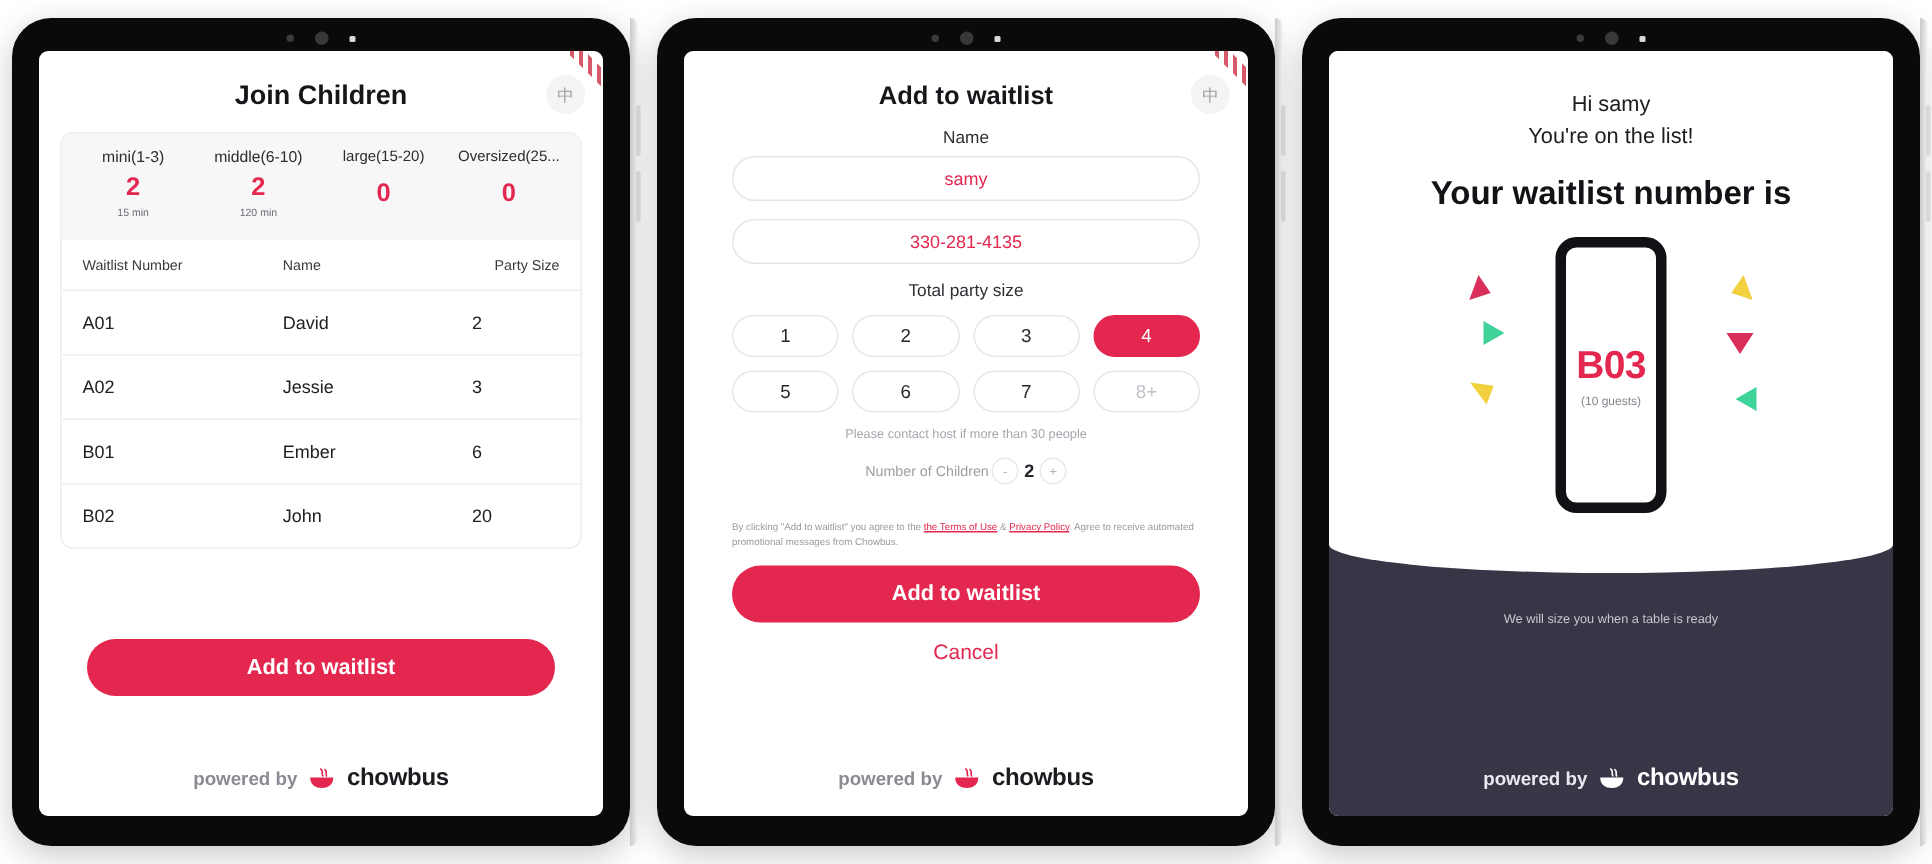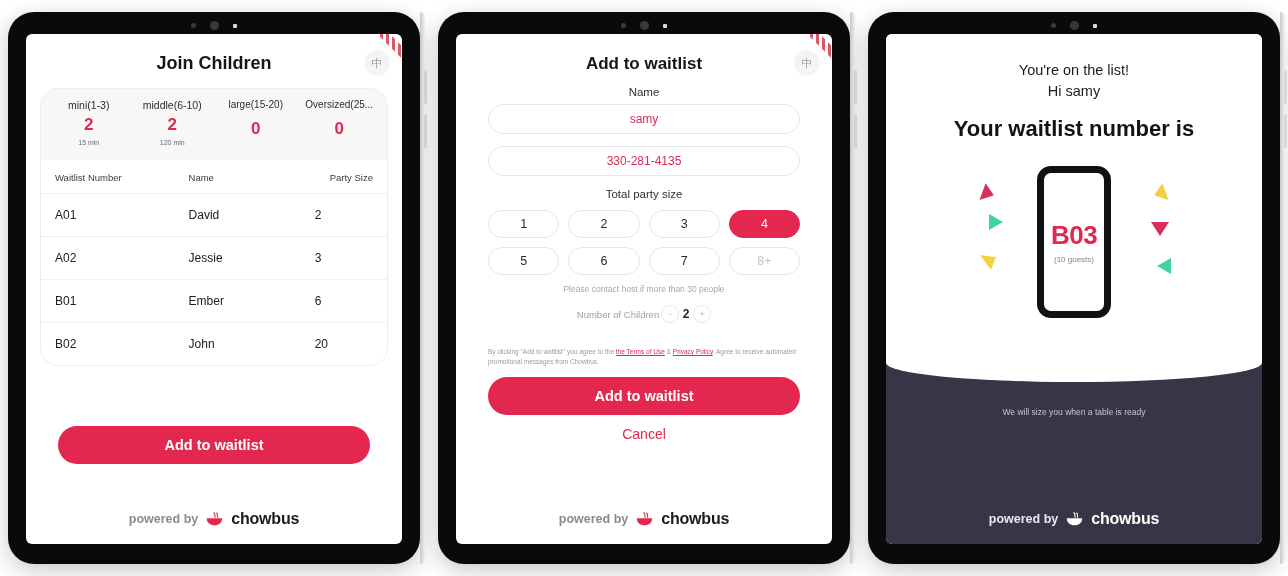--- a/index.html
+++ b/index.html
@@ -96,21 +96,21 @@
   .bowl { display: inline-block; width: 19px; height: 14px; }
 
   
   .p1-title {
     text-align: center; font-size: 18px; font-weight: 700;
     color: #16161a; padding: 19px 0 14px;
   }
   .card {
     margin: 0 14px;
     border: 1px solid #ededf0;
-    border-radius: 18px;
+    border-radius: 9px;
     overflow: hidden;
     background: #fff;
   }
   .stats {
     display: flex; background: #f7f7f8;
     padding: 10px 6px 8px;
   }
   .stat { flex: 1; text-align: center; }
   .stat-label { font-size: 10.5px; color: #2c2c31; white-space: nowrap; }
   .stat-value { font-size: 17px; font-weight: 700; color: #e3274f; margin-top: 4px; }
@@ -200,22 +200,22 @@
   }
   .hi { text-align: center; font-size: 14.5px; color: #1c1c21; line-height: 1.45; }
   .big-q {
     text-align: center; font-size: 22px; font-weight: 700;
     color: #121217; margin-top: 14px;
   }
   .phone-art {
     position: relative; width: 210px; height: 150px; margin: 16px auto 0;
   }
   .phone {
-    position: absolute; left: 50%; top: 8px; transform: translateX(-50%);
-    width: 74px; height: 152px;
+    position: absolute; left: 50%; top: 0; transform: translateX(-50%);
+    width: 74px; height: 184px;
     border: 7px solid #111115; border-radius: 14px; background: #fff;
     display: flex; flex-direction: column; align-items: center; justify-content: center;
   }
   .num { font-size: 26px; font-weight: 700; color: #e3274f; letter-spacing: -.5px; }
   .guests { font-size: 8px; color: #84848d; margin-top: 4px; }
   .tri { position: absolute; width: 0; height: 0; }
   .p3-bottom {
     position: relative; margin-top: -40px;
     flex: 1 1 auto; background: #363646;
     display: flex; flex-direction: column;
@@ -411,22 +411,22 @@
       <span class="cam-dot sq"></span>
     </div>
 
     <div class="screen">
       <div class="ribbon">
           <i></i>
         </div>
 
       <div class="p3-top">
         <div class="hi">
+          <div>Hi samy</div>
           <div>You're on the list!</div>
-          <div>Hi samy</div>
         </div>
         <div class="big-q">Your waitlist number is</div>
 
         <div class="phone-art">
           <span class="tri" style="left:8px;top:26px;border-left:11px solid transparent;border-right:4px solid transparent;border-bottom:14px solid #d8305a;transform:rotate(-18deg);"></span>
           <span class="tri" style="left:20px;top:56px;border-top:8px solid transparent;border-bottom:8px solid transparent;border-left:14px solid #3fd39a;"></span>
           <span class="tri" style="left:10px;top:98px;border-left:13px solid transparent;border-right:3px solid transparent;border-top:13px solid #f3d03e;transform:rotate(8deg);"></span>
 
           <div class="phone">
             <div class="num">B03</div>

